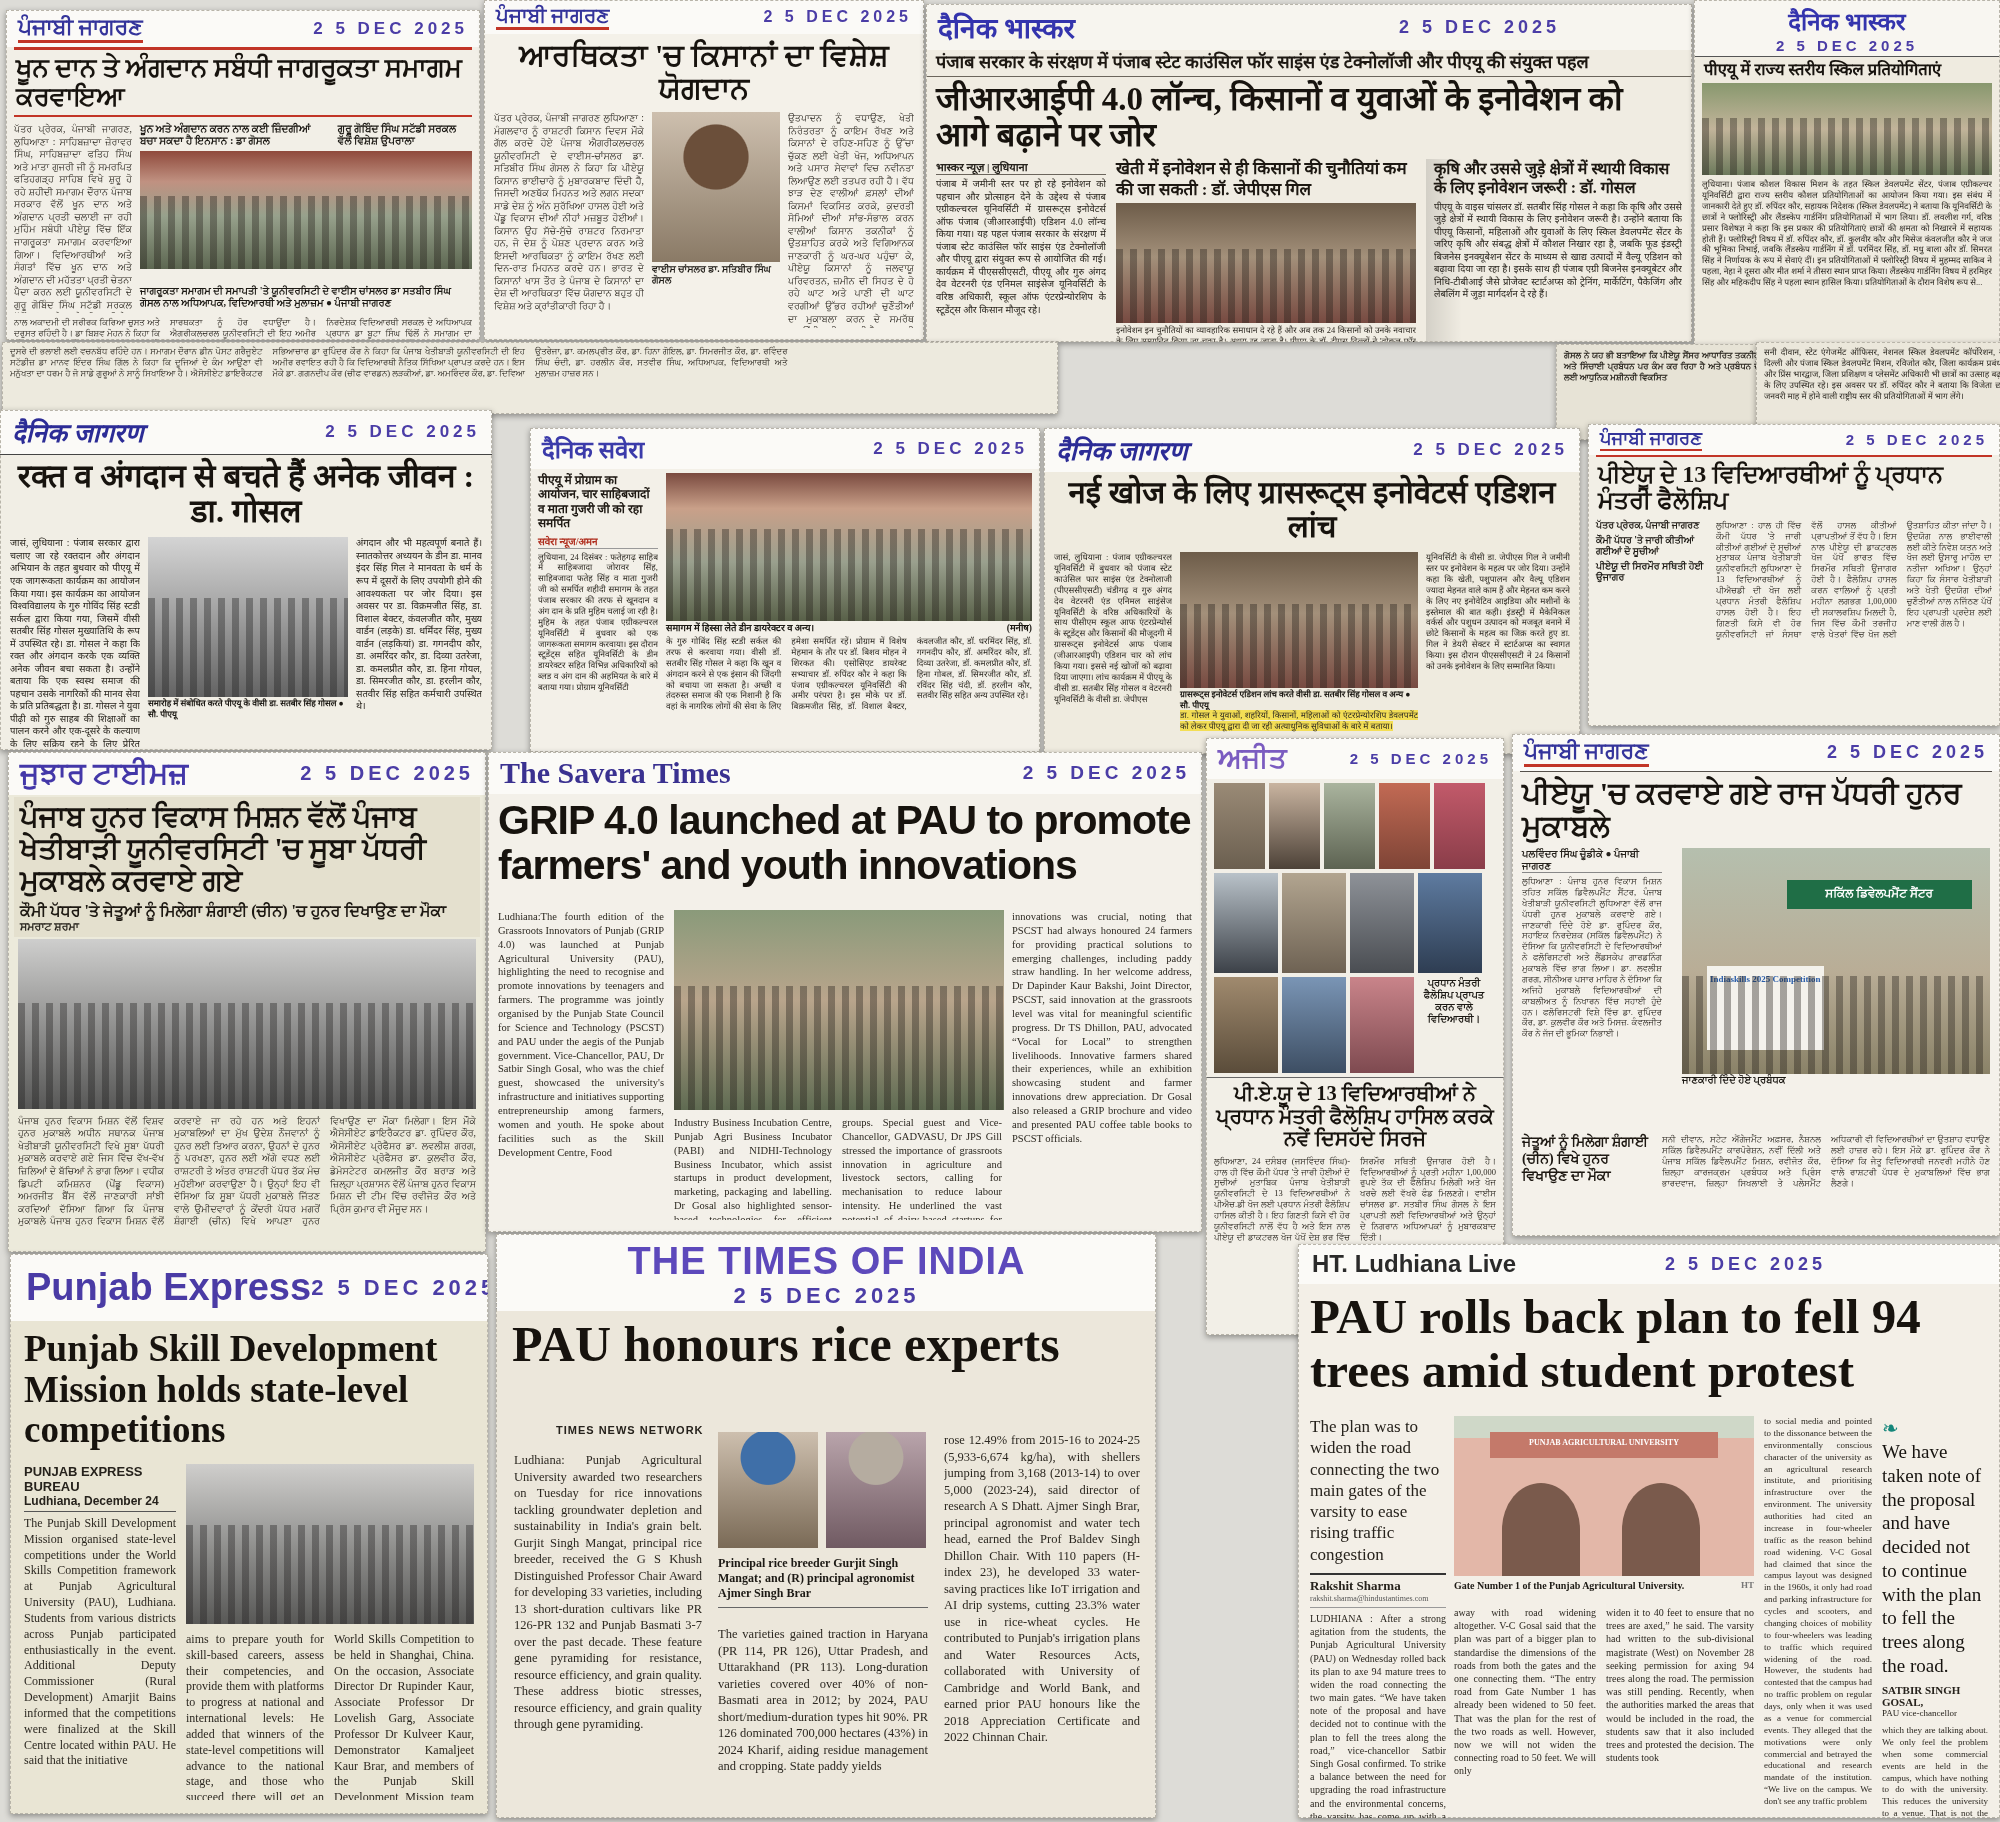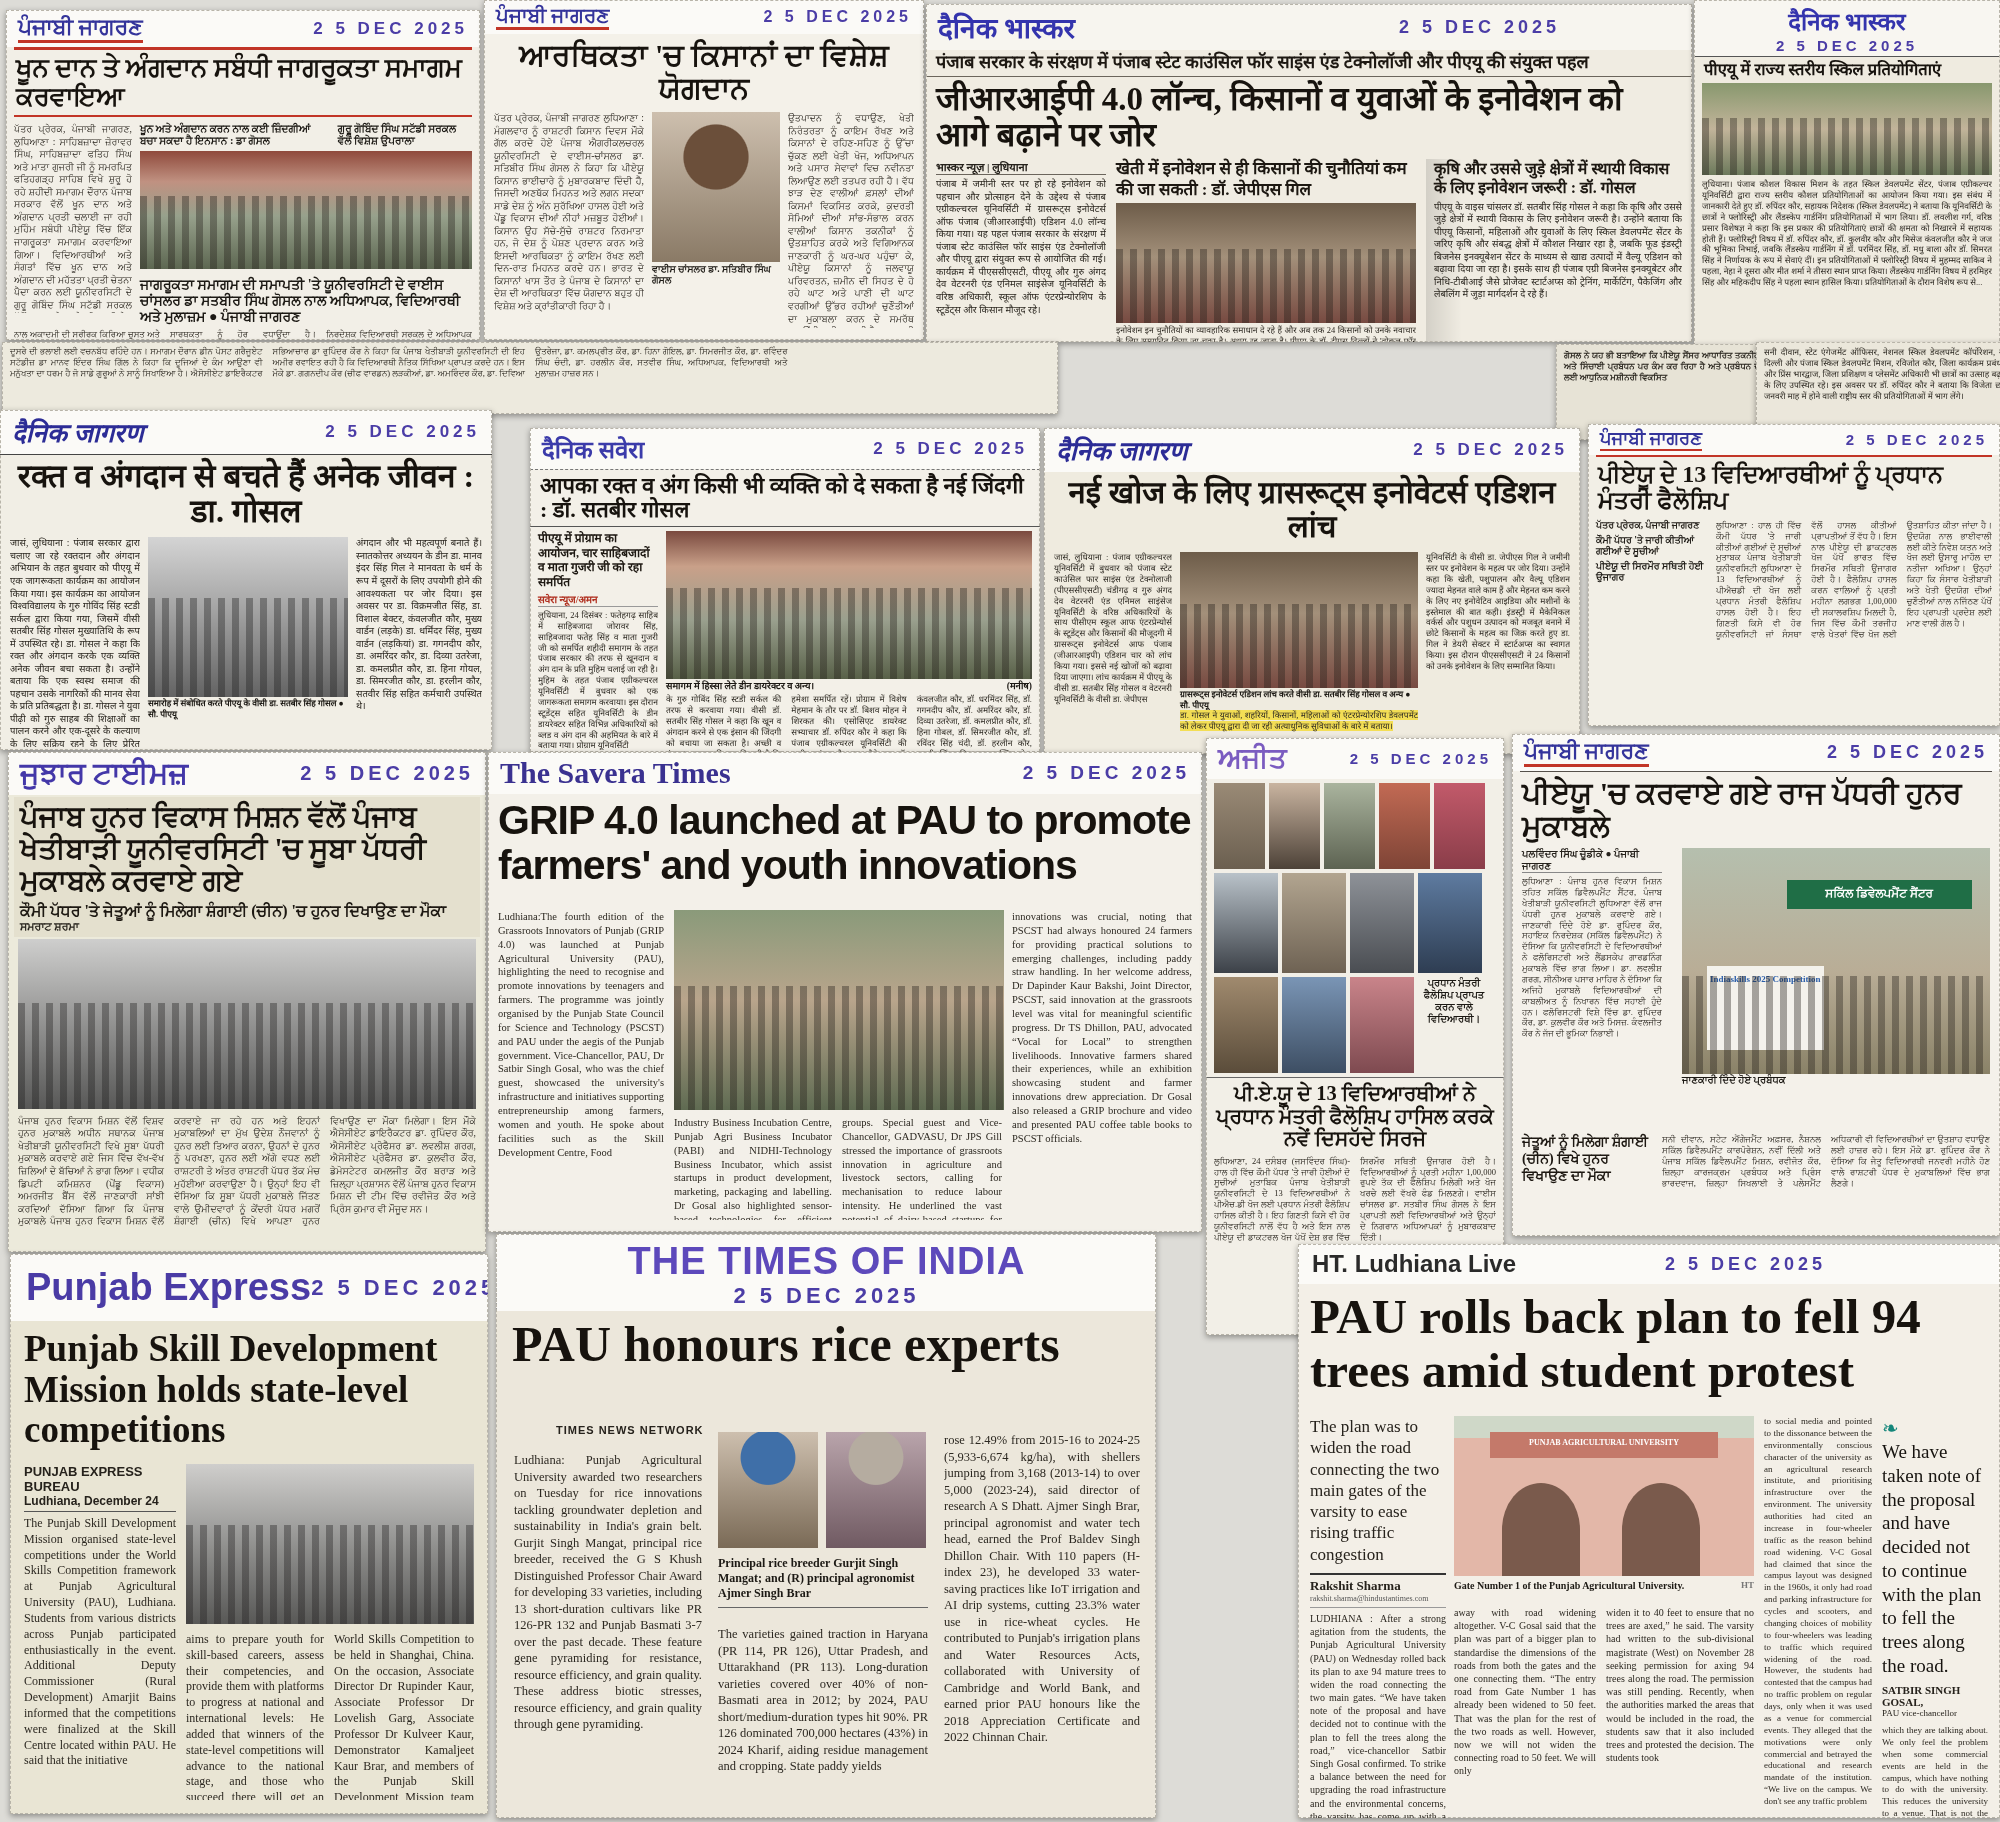--- a/index.html
+++ b/index.html
@@ -52,21 +52,21 @@
     <div class="headline" style="font-size:26px;">ਖੂਨ ਦਾਨ ਤੇ ਅੰਗਦਾਨ ਸਬੰਧੀ ਜਾਗਰੂਕਤਾ ਸਮਾਗਮ ਕਰਵਾਇਆ</div>
     <div class="redline" style="margin:0 8px;height:2px;"></div>
     <div style="display:flex;gap:8px;padding:6px 8px 0;">
       <div class="txt" style="width:118px;height:190px;">ਪੱਤਰ ਪ੍ਰੇਰਕ, ਪੰਜਾਬੀ ਜਾਗਰਣ, ਲੁਧਿਆਣਾ : ਸਾਹਿਬਜ਼ਾਦਾ ਜ਼ੋਰਾਵਰ ਸਿੰਘ, ਸਾਹਿਬਜ਼ਾਦਾ ਫਤਿਹ ਸਿੰਘ ਅਤੇ ਮਾਤਾ ਗੁਜਰੀ ਜੀ ਨੂੰ ਸਮਰਪਿਤ ਫਤਿਹਗੜ੍ਹ ਸਾਹਿਬ ਵਿਖੇ ਸ਼ੁਰੂ ਹੋ ਰਹੇ ਸ਼ਹੀਦੀ ਸਮਾਗਮ ਦੌਰਾਨ ਪੰਜਾਬ ਸਰਕਾਰ ਵੱਲੋਂ ਖੂਨ ਦਾਨ ਅਤੇ ਅੰਗਦਾਨ ਪ੍ਰਤੀ ਚਲਾਈ ਜਾ ਰਹੀ ਮੁਹਿੰਮ ਸਬੰਧੀ ਪੀਏਯੂ ਵਿੱਚ ਇੱਕ ਜਾਗਰੂਕਤਾ ਸਮਾਗਮ ਕਰਵਾਇਆ ਗਿਆ। ਵਿਦਿਆਰਥੀਆਂ ਅਤੇ ਸੰਗਤਾਂ ਵਿੱਚ ਖੂਨ ਦਾਨ ਅਤੇ ਅੰਗਦਾਨ ਦੀ ਮਹੱਤਤਾ ਪ੍ਰਤੀ ਚੇਤਨਾ ਪੈਦਾ ਕਰਨ ਲਈ ਯੂਨੀਵਰਸਿਟੀ ਦੇ ਗੁਰੂ ਗੋਬਿੰਦ ਸਿੰਘ ਸਟੱਡੀ ਸਰਕਲ ਵੱਲੋਂ ਕਰਵਾਏ ਗਏ ਇਸ ਵਿਸ਼ੇਸ਼ ਸਮਾਗਮ ਦੌਰਾਨ ਯੂਨੀਵਰਸਿਟੀ ਦੇ ਵਾਈਸ ਚਾਂਸਲਰ ਡਾ. ਸਤਬੀਰ ਸਿੰਘ ਗੋਸਲ ਨੇ ਕਿਹਾ ਕਿ ਖੂਨ ਅਤੇ ਅੰਗਦਾਨ ਕਰਨ ਨਾਲ ਇੱਕ ਇਨਸਾਨ ਕਈ ਜ਼ਿੰਦਗੀਆਂ ਬਚਾ ਸਕਦਾ ਹੈ। ਡਾ ਗੋਸਲ ਨੇ ਨੌਜਵਾਨ ਪੀੜ੍ਹੀ ਨੂੰ ਗੁਰੂ ਸਾਹਿਬ ਦੀਆਂ ਸਿੱਖਿਆਵਾਂ ਤੇ ਚੱਲਣ ਲਈ ਪ੍ਰੇਰਿਤ ਕੀਤਾ।</div>
       <div style="flex:1;">
         <div style="display:flex;gap:10px;">
           <div class="cap" style="flex:1.4;font-size:10.5px;">ਖੂਨ ਅਤੇ ਅੰਗਦਾਨ ਕਰਨ ਨਾਲ ਕਈ ਜ਼ਿੰਦਗੀਆਂ ਬਚਾ ਸਕਦਾ ਹੈ ਇਨਸਾਨ : ਡਾ ਗੋਸਲ</div>
           <div class="cap" style="flex:1;font-size:10.5px;">ਗੁਰੂ ਗੋਬਿੰਦ ਸਿੰਘ ਸਟੱਡੀ ਸਰਕਲ ਵੱਲੋਂ ਵਿਸ਼ੇਸ਼ ਉਪਰਾਲਾ</div>
         </div>
         <div class="ph p1 crowd" style="height:118px;margin-top:4px;"></div>
-        <div class="cap" style="font-size:14px;margin-top:8px;">ਜਾਗਰੂਕਤਾ ਸਮਾਗਮ ਦੀ ਸਮਾਪਤੀ 'ਤੇ ਯੂਨੀਵਰਸਿਟੀ ਦੇ ਵਾਈਸ ਚਾਂਸਲਰ ਡਾ ਸਤਬੀਰ ਸਿੰਘ ਗੋਸਲ ਨਾਲ ਅਧਿਆਪਕ, ਵਿਦਿਆਰਥੀ ਅਤੇ ਮੁਲਾਜ਼ਮ ● ਪੰਜਾਬੀ ਜਾਗਰਣ</div>
+        <div class="cap" style="font-size:10px;margin-top:16px;">ਜਾਗਰੂਕਤਾ ਸਮਾਗਮ ਦੀ ਸਮਾਪਤੀ 'ਤੇ ਯੂਨੀਵਰਸਿਟੀ ਦੇ ਵਾਈਸ ਚਾਂਸਲਰ ਡਾ ਸਤਬੀਰ ਸਿੰਘ ਗੋਸਲ ਨਾਲ ਅਧਿਆਪਕ, ਵਿਦਿਆਰਥੀ ਅਤੇ ਮੁਲਾਜ਼ਮ ● ਪੰਜਾਬੀ ਜਾਗਰਣ</div>
       </div>
     </div>
     <div class="txt tiny c3" style="margin:4px 8px;height:46px;">ਨਾਲ ਅਕਾਦਮੀ ਦੀ ਸਰੀਰਕ ਕਿਰਿਆ ਚੁਸਤ ਅਤੇ ਦਰੁਸਤ ਰਹਿੰਦੀ ਹੈ। ਡਾ ਬਿਸ਼ਵ ਮੋਹਨ ਨੇ ਕਿਹਾ ਕਿ ਅੰਗ ਦੇ ਜੰਗ ਵਿੱਚ ਤੰਦਰੁਸਤੀ ਇੱਕ ਨਿਆਮਤ ਹੈ ਅਤੇ ਖੂਨ ਜਾਂ ਅੰਗ ਦਾਨ ਇਸ ਤੰਦਰੁਸਤੀ ਦੀ ਸਾਰਥਕਤਾ ਨੂੰ ਹੋਰ ਵਧਾਉਂਦਾ ਹੈ। ਐਗਰੀਕਲਚਰਲ ਯੂਨੀਵਰਸਿਟੀ ਦੀ ਇਹ ਅਮੀਰ ਪਰੰਪਰਾ ਹੈ ਕਿ ਇੱਥੇ ਦੇ ਵਿਦਿਆਰਥੀ ਸਮਾਜ ਸੇਵਾ ਵਿੱਚ ਹਮੇਸ਼ਾ ਪਹਿਲ ਕਦਮੀ ਕਰਦੇ ਹਨ। ਸੰਯੁਕਤ ਨਿਰਦੇਸ਼ਕ ਵਿਦਿਆਰਥੀ ਸਰਕਲ ਦੇ ਅਧਿਆਪਕ ਪ੍ਰਧਾਨ ਡਾ ਬੂਟਾ ਸਿੰਘ ਢਿੱਲੋਂ ਨੇ ਸਮਾਗਮ ਦਾ ਸੰਚਾਲਨ ਕੀਤਾ। ਇਸ ਮੌਕੇ ਡਾ ਬਿਕਰਮਜੀਤ ਸਿੰਘ, ਡਾ ਵਿਸ਼ਾਲ ਬੈਕਟਰ, ਕੰਵਲਜੀਤ ਕੌਰ, ਡਾ ਧਰਮਿੰਦਰ ਸਿੰਘ ਚੀਫ ਵਾਰਡਨ (ਲੜਕੇ), ਅਧਿਆਪਕ, ਵਿਦਿਆਰਥੀ ਅਤੇ ਮੁਲਾਜ਼ਮ ਹਾਜ਼ਰ ਸਨ।</div>
   </article>
 
   <article class="clip" style="left:484px;top:0;width:440px;height:340px;background:#f4f1e9;">
     <div class="band">
       <span class="mast" style="color:#34349b;font-size:20px;border-bottom:3px solid #c23527;">ਪੰਜਾਬੀ ਜਾਗਰਣ</span>
       <span class="stamp" style="font-size:16px;">2 5 DEC 2025</span>
     </div>
@@ -133,21 +133,20 @@
       </div>
       <div class="txt" style="flex:1;height:210px;">अंगदान और भी महत्वपूर्ण बनाते हैं। स्नातकोत्तर अध्ययन के डीन डा. मानव इंदर सिंह गिल ने मानवता के धर्म के रूप में दूसरों के लिए उपयोगी होने की आवश्यकता पर जोर दिया। इस अवसर पर डा. विक्रमजीत सिंह, डा. विशाल बेक्टर, कंवलजीत कौर, मुख्य वार्डन (लड़के) डा. धर्मिंदर सिंह, मुख्य वार्डन (लड़कियां) डा. गगनदीप कौर, डा. अमरिंदर कौर, डा. दिव्या उतरेजा, डा. कमलप्रीत कौर, डा. हिना गोयल, डा. सिमरजीत कौर, डा. हरलीन कौर, सतवीर सिंह सहित कर्मचारी उपस्थित थे।</div>
     </div>
   </article>
 
   <article class="clip" style="left:530px;top:428px;width:510px;height:324px;background:#f3f0e8;">
     <div class="band">
       <span class="mast" style="color:#3b3baa;font-size:24px;">दैनिक सवेरा</span>
       <span class="stamp" style="font-size:17px;">2 5 DEC 2025</span>
     </div>
-    <div class="headline" style="font-size:22px;border-top:1px dashed #777;border-bottom:1px solid #555;">आपका रक्त व अंग किसी भी व्यक्ति को दे सकता है नई जिंदगी : डॉ. सतबीर गोसल</div>
     <div style="display:flex;gap:8px;padding:4px 8px 0;">
       <div style="width:120px;">
         <div class="sub" style="font-size:12px;">पीएयू में प्रोग्राम का आयोजन, चार साहिबजादों व माता गुजरी जी को रहा समर्पित</div>
         <div class="byline" style="color:#b03020;font-size:10px;margin:3px 0;border-bottom:1px solid #999;">सवेरा न्यूज/अमन</div>
         <div class="txt tiny" style="height:140px;">लुधियाना, 24 दिसंबर : फतेहगढ़ साहिब में साहिबजादा जोरावर सिंह, साहिबजादा फतेह सिंह व माता गुजरी जी को समर्पित शहीदी समागम के तहत पंजाब सरकार की तरफ से खूनदान व अंग दान के प्रति मुहिम चलाई जा रही है। मुहिम के तहत पंजाब एग्रीकल्चरल यूनिवर्सिटी में बुधवार को एक जागरूकता समागम करवाया। इस दौरान स्टूडेंट्स सहित यूनिवर्सिटी के डीन डायरेक्टर सहित विभिन्न अधिकारियों को ब्लड व अंग दान की अहमियत के बारे में बताया गया। प्रोग्राम यूनिवर्सिटी</div>
       </div>
       <div style="flex:1;">
         <div class="ph p3 crowd" style="height:148px;"></div>
         <div style="display:flex;justify-content:space-between;">
           <span class="cap" style="font-size:9.5px;">समागम में हिस्सा लेते डीन डायरेक्टर व अन्य।</span>

